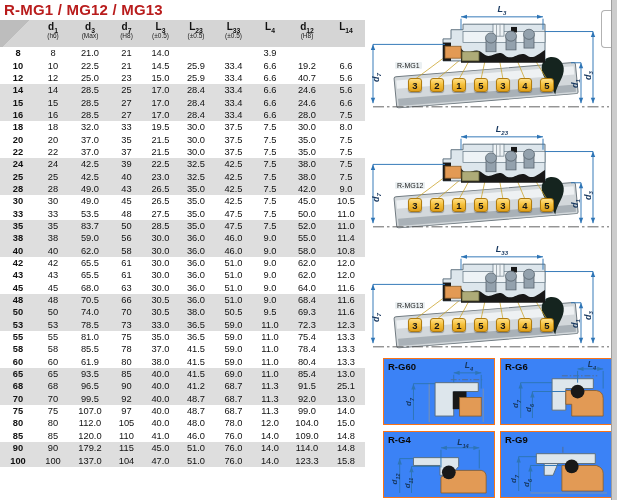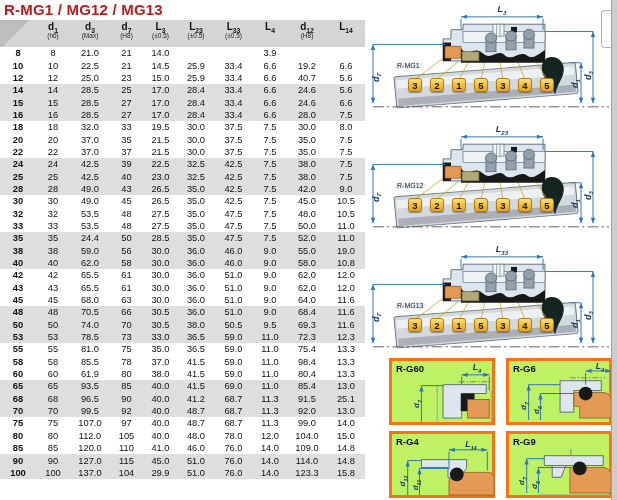--- a/index.html
+++ b/index.html
@@ -69,21 +69,21 @@
     color:#161616;font-weight:bold;font-size:9.5px;
     display:flex;align-items:center;justify-content:center;
     box-shadow:0 1px 1px rgba(0,0,0,.35);
   }
 
   
   .seat-grid{
     position:absolute;left:18px;top:358px;width:229px;height:140px;
     display:grid;grid-template-columns:112px 112px;grid-template-rows:67px 67px;gap:6px 5px;
   }
-  .seat-cell{position:relative;background:#bef264;border:3px solid #f97316;box-sizing:border-box;margin-left:6px;}
+  .seat-cell{position:relative;background:#3b82f6;border:1px solid #f97316;box-sizing:border-box;}
   .seat-cell svg{position:absolute;left:0;top:0;}
   .seat-name{position:absolute;left:4px;top:2px;font-size:9.5px;font-weight:bold;color:#0a0a0a;}
   .seat-top-dim{font-size:8.5px;}
   .seat-rot{transform:rotate(-90deg);transform-origin:center;width:18px;height:10px;line-height:10px;font-size:8px;}
 
   
   .dim{stroke:var(--dim-blue,#2e75b6);stroke-width:1;fill:none;}
   .arr{fill:var(--dim-blue,#2e75b6);stroke:none;}
   .metal{fill:var(--body-gray,#dde6ec);stroke:#5d6f7d;stroke-width:1;}
   .metal-light{fill:#eef3f6;stroke:#5d6f7d;stroke-width:.7;}
@@ -318,66 +318,54 @@
         <td>49.0</td>
         <td>45</td>
         <td>26.5</td>
         <td>35.0</td>
         <td>42.5</td>
         <td>7.5</td>
         <td>45.0</td>
         <td>10.5</td>
       </tr>
       <tr>
-        <th>32</th>
-        <td>32</td>
-        <td>53.5</td>
-        <td>48</td>
-        <td>27.5</td>
-        <td>35.0</td>
-        <td>47.5</td>
-        <td>7.5</td>
-        <td>48.0</td>
-        <td>10.5</td>
-      </tr>
-      <tr>
         <th>33</th>
         <td>33</td>
         <td>53.5</td>
         <td>48</td>
         <td>27.5</td>
         <td>35.0</td>
         <td>47.5</td>
         <td>7.5</td>
         <td>50.0</td>
         <td>11.0</td>
       </tr>
       <tr class="band">
         <th>35</th>
         <td>35</td>
-        <td>24.4</td>
+        <td>83.7</td>
         <td>50</td>
         <td>28.5</td>
         <td>35.0</td>
         <td>47.5</td>
         <td>7.5</td>
         <td>52.0</td>
         <td>11.0</td>
       </tr>
       <tr class="band">
         <th>38</th>
         <td>38</td>
         <td>59.0</td>
         <td>56</td>
         <td>30.0</td>
         <td>36.0</td>
         <td>46.0</td>
         <td>9.0</td>
         <td>55.0</td>
-        <td>19.0</td>
+        <td>11.4</td>
       </tr>
       <tr class="band">
         <th>40</th>
         <td>40</td>
         <td>62.0</td>
         <td>58</td>
         <td>30.0</td>
         <td>36.0</td>
         <td>46.0</td>
         <td>9.0</td>
@@ -470,21 +458,21 @@
       </tr>
       <tr>
         <th>58</th>
         <td>58</td>
         <td>85.5</td>
         <td>78</td>
         <td>37.0</td>
         <td>41.5</td>
         <td>59.0</td>
         <td>11.0</td>
-        <td>98.4</td>
+        <td>78.4</td>
         <td>13.3</td>
       </tr>
       <tr>
         <th>60</th>
         <td>60</td>
         <td>61.9</td>
         <td>80</td>
         <td>38.0</td>
         <td>41.5</td>
         <td>59.0</td>
@@ -560,35 +548,35 @@
         <td>41.0</td>
         <td>46.0</td>
         <td>76.0</td>
         <td>14.0</td>
         <td>109.0</td>
         <td>14.8</td>
       </tr>
       <tr class="band">
         <th>90</th>
         <td>90</td>
-        <td>127.0</td>
+        <td>179.2</td>
         <td>115</td>
         <td>45.0</td>
         <td>51.0</td>
         <td>76.0</td>
         <td>14.0</td>
         <td>114.0</td>
         <td>14.8</td>
       </tr>
       <tr class="band">
         <th>100</th>
         <td>100</td>
         <td>137.0</td>
         <td>104</td>
-        <td>29.9</td>
+        <td>47.0</td>
         <td>51.0</td>
         <td>76.0</td>
         <td>14.0</td>
         <td>123.3</td>
         <td>15.8</td>
       </tr>
     </tbody>
 </table>
 
 <div class="diagrams-panel">

